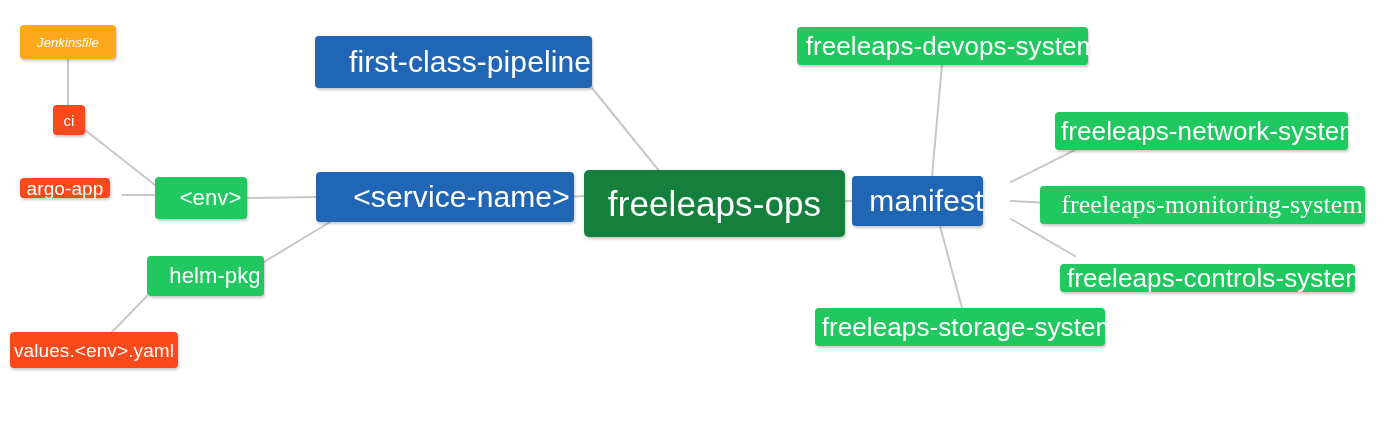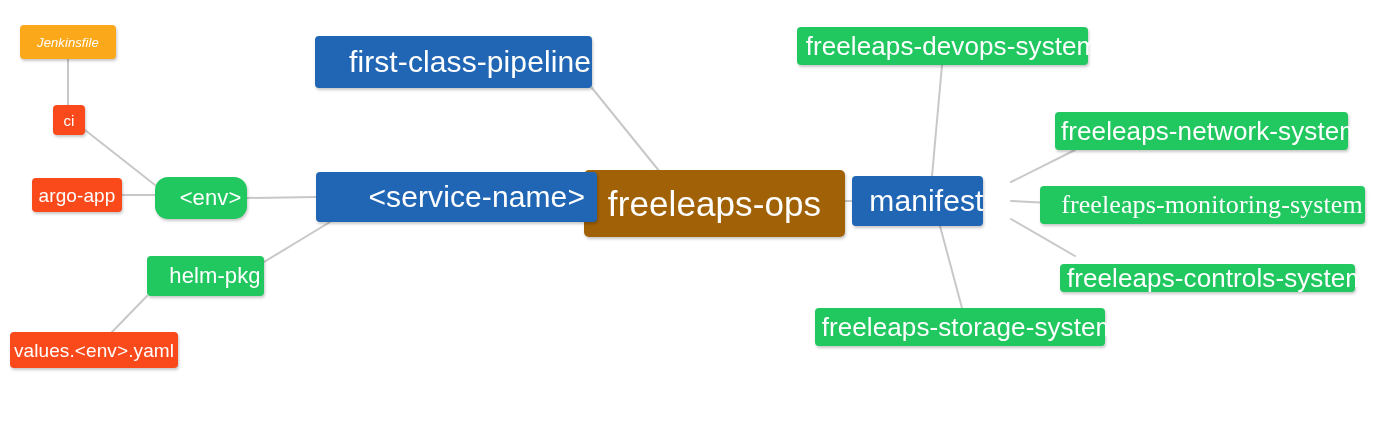--- a/index.html
+++ b/index.html
@@ -34,21 +34,21 @@
     justify-content: center;
     color: #ffffff;
     border-radius: 4px;
     white-space: nowrap;
     line-height: 1;
     box-shadow: 1px 2px 3px rgba(0,0,0,0.22);
     letter-spacing: 0.1px;
     padding: 0 12px;
   }
   .n-root {
-    background: #a16207;
+    background: #15803d;
     font-size: 35px;
     border-radius: 5px;
   }
   .n-blue    { background: #2166b4; }
   .n-green   { background: #21c75f; padding-left: 31px; }
   .n-red     { background: #fa4a1b; }
   .n-orange  { background: #fba81b; }
 
   .sz-xl  { font-size: 30px; padding-left: 45px; }
   .sz-lg  { font-size: 26px; }
@@ -74,39 +74,39 @@
       <line x1="932" y1="176" x2="942" y2="65" stroke="#c8c8c8" stroke-width="2" stroke-linecap="round"></line>
       <line x1="1011" y1="182" x2="1075" y2="150" stroke="#c8c8c8" stroke-width="2" stroke-linecap="round"></line>
       <line x1="1011" y1="201" x2="1050" y2="203" stroke="#c8c8c8" stroke-width="2" stroke-linecap="round"></line>
       <line x1="1011" y1="219" x2="1075" y2="256" stroke="#c8c8c8" stroke-width="2" stroke-linecap="round"></line>
       <line x1="940" y1="226" x2="962" y2="308" stroke="#c8c8c8" stroke-width="2" stroke-linecap="round"></line>
     </svg>
   <div id="node-layer">
       <div class="node n-root" style="left: 584px; top: 170px; width: 261px; height: 67px;">
         <span>freeleaps-ops</span>
       </div>
-      <div class="node n-blue sz-xl" style="left: 316px; top: 172px; width: 281px; height: 50px; justify-content: flex-end;">
+      <div class="node n-blue sz-xl" style="left: 316px; top: 172px; width: 258px; height: 50px;">
         <span>&lt;service-name&gt;</span>
       </div>
       <div class="node n-blue sz-xl" style="left: 315px; top: 36px; width: 277px; height: 52px;">
         <span>first-class-pipeline</span>
       </div>
       <div class="node n-blue sz-xl" style="left: 852px; top: 176px; width: 131px; height: 50px;">
         <span>manifests</span>
       </div>
-      <div class="node n-green sz-md" style="left: 155px; top: 177px; width: 92px; height: 42px; border-radius: 13px;">
+      <div class="node n-green sz-md" style="left: 155px; top: 177px; width: 92px; height: 42px;">
         <span>&lt;env&gt;</span>
       </div>
       <div class="node n-green sz-md" style="left: 147px; top: 256px; width: 117px; height: 40px;">
         <span>helm-pkg</span>
       </div>
       <div class="node n-red sz-xs" style="left: 53px; top: 105px; width: 32px; height: 30px;">
         <span>ci</span>
       </div>
-      <div class="node n-red sz-sm" style="left: 32px; top: 178px; width: 90px; height: 34px;">
+      <div class="node n-red sz-sm" style="left: 20px; top: 178px; width: 90px; height: 20px;">
         <span>argo-app</span>
       </div>
       <div class="node n-red sz-sm" style="left: 10px; top: 332px; width: 168px; height: 36px;">
         <span>values.&lt;env&gt;.yaml</span>
       </div>
       <div class="node n-orange sz-xxs" style="left: 20px; top: 25px; width: 96px; height: 34px;">
         <span>Jenkinsfile</span>
       </div>
       <div class="node n-green sz-lg" style="left: 797px; top: 27px; width: 291px; height: 38px;">
         <span>freeleaps-devops-system</span>

